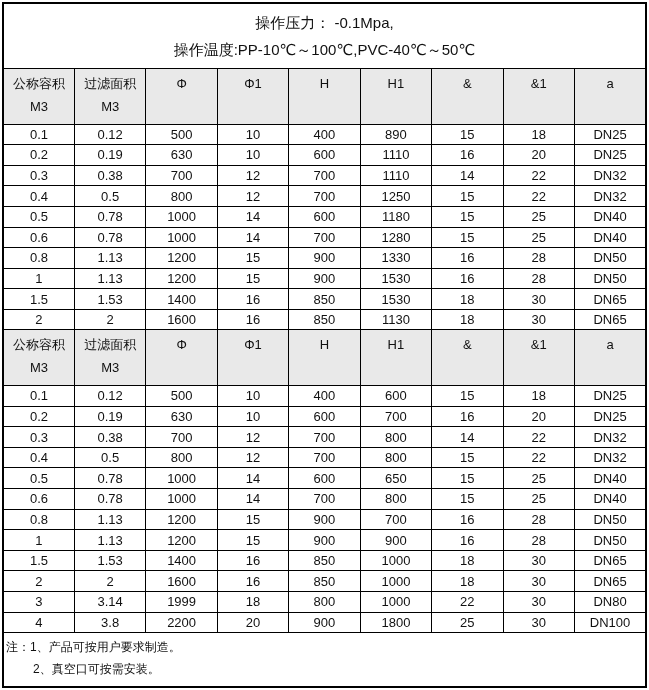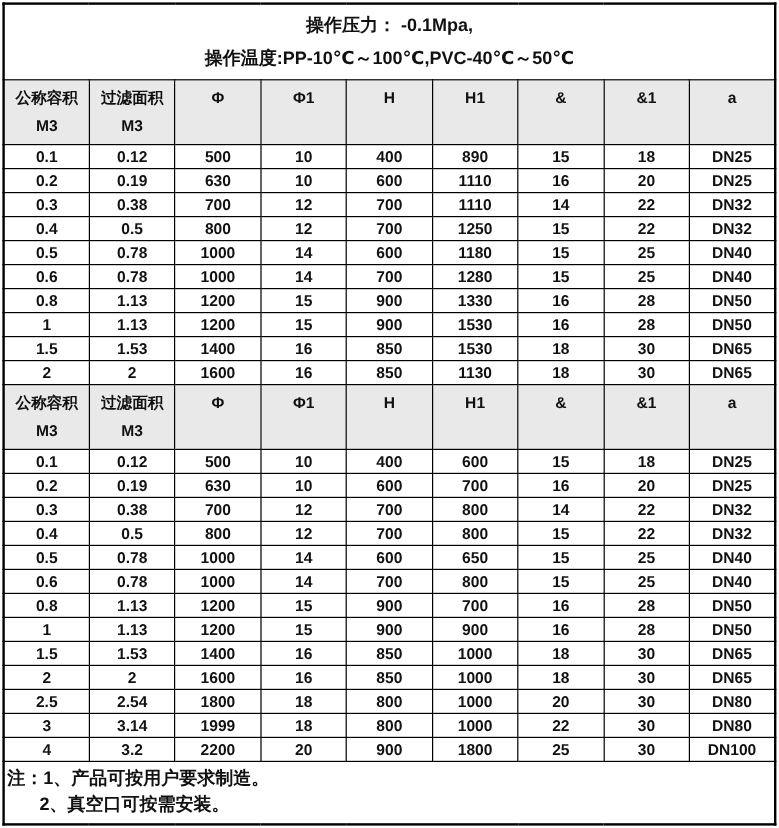--- a/index.html
+++ b/index.html
@@ -12,21 +12,20 @@
     height: 690px;
     font-family: "Liberation Sans", "DejaVu Sans", sans-serif;
     color: #111111;
   }
   .page {
     box-sizing: border-box;
     width: 649px;
     height: 690px;
     padding: 2px;
     background: #ffffff;
-    font-weight: bold;
   }
   table.spec {
     width: 100%;
     height: 100%;
     border-collapse: collapse;
     table-layout: fixed;
     border: 2px solid #000000;
   }
   table.spec td {
     border: 1px solid #000000;
@@ -54,21 +53,21 @@
   }
   tr.data-row td {
     height: 19px;
   }
   tr.notes-row td {
     height: 48px;
     text-align: left;
     vertical-align: top;
     padding: 3px 4px 0 2px;
     line-height: 22px;
-    font-size: 15px;
+    font-size: 12px;
   }
   .note-indent {
     padding-left: 27px;
   }
 </style>
 </head>
 <body>
 
 <div class="page">
   <table class="spec">
@@ -381,44 +380,33 @@
           <td>2</td>
           <td>1600</td>
           <td>16</td>
           <td>850</td>
           <td>1000</td>
           <td>18</td>
           <td>30</td>
           <td>DN65</td>
         </tr>
         <tr class="data-row">
-          <td>2.5</td>
-          <td>2.54</td>
-          <td>1800</td>
-          <td>18</td>
-          <td>800</td>
-          <td>1000</td>
-          <td>20</td>
-          <td>30</td>
-          <td>DN80</td>
-        </tr>
-        <tr class="data-row">
           <td>3</td>
           <td>3.14</td>
           <td>1999</td>
           <td>18</td>
           <td>800</td>
           <td>1000</td>
           <td>22</td>
           <td>30</td>
           <td>DN80</td>
         </tr>
         <tr class="data-row">
           <td>4</td>
-          <td>3.2</td>
+          <td>3.8</td>
           <td>2200</td>
           <td>20</td>
           <td>900</td>
           <td>1800</td>
           <td>25</td>
           <td>30</td>
           <td>DN100</td>
         </tr>
         <tr class="notes-row">
         <td colspan="9">

